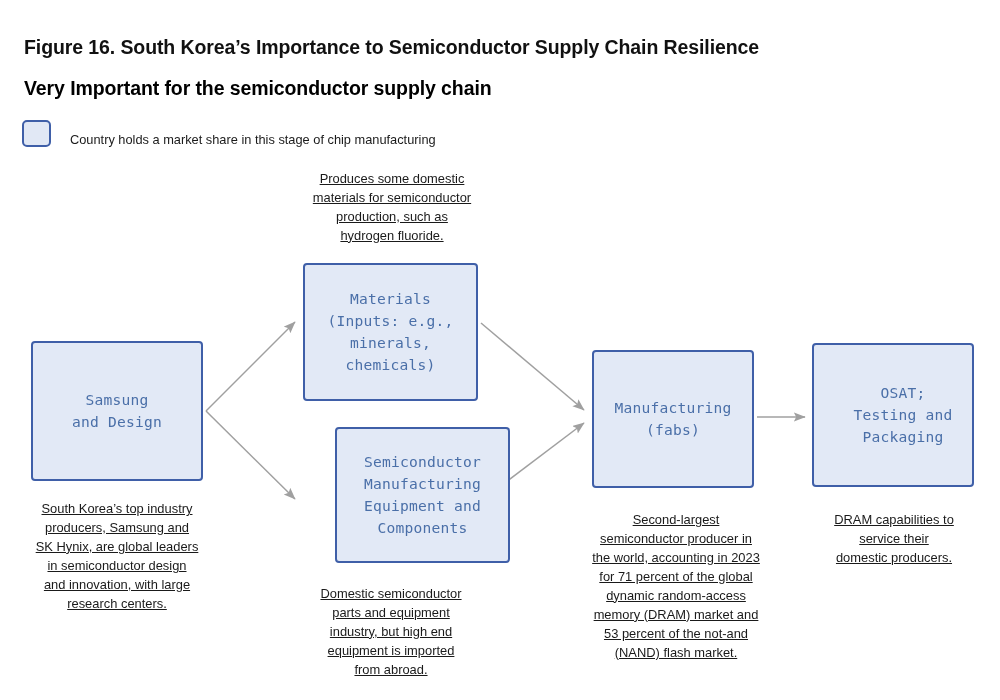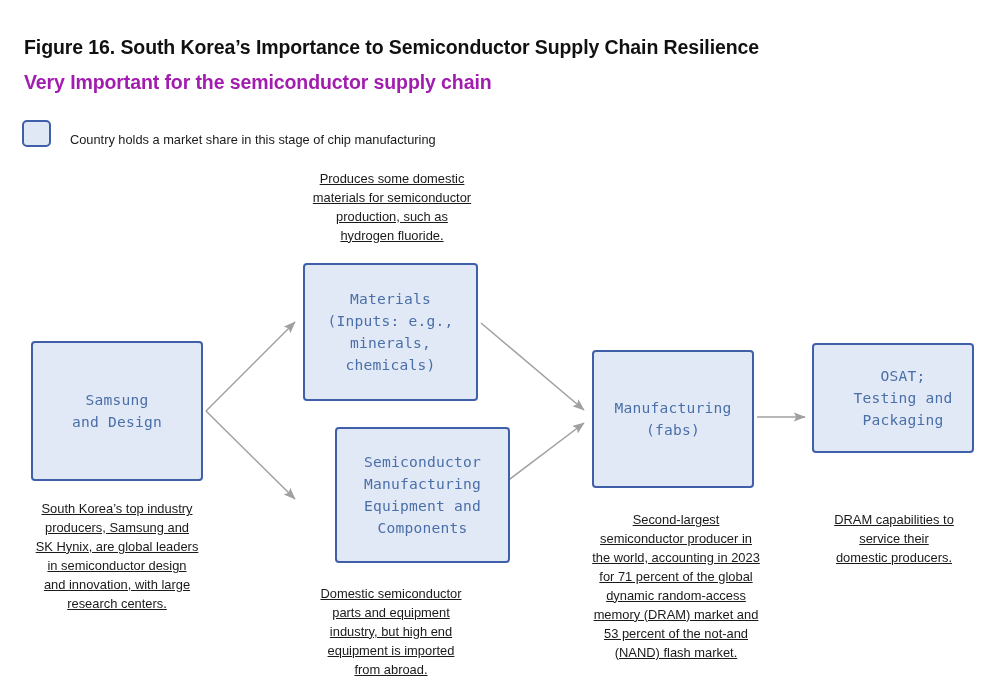--- a/index.html
+++ b/index.html
@@ -21,25 +21,25 @@
     position: absolute;
     left: 24px; top: 36px;
     font-size: 19.5px;
     font-weight: bold;
     letter-spacing: -0.1px;
     color: #111111;
     white-space: nowrap;
   }
   .title-sub {
     position: absolute;
-    left: 24px; top: 71px;
+    left: 24px; top: 77px;
     font-size: 19.5px;
     font-weight: bold;
     letter-spacing: -0.1px;
-    color: #a21caf;
+    color: #000000;
     white-space: nowrap;
   }
 
   
   .legend {
     position: absolute;
     left: 22px; top: 120px;
     display: flex;
     align-items: flex-end;
     gap: 19px;
@@ -74,21 +74,21 @@
     color: #4a6fa8;
     white-space: pre;
     letter-spacing: 0.2px;
   }
 
   
   #node-research     { left: 31px;  top: 341px; width: 172px; height: 140px; }
   #node-materials    { left: 303px; top: 263px; width: 175px; height: 138px; }
   #node-sme          { left: 303px; top: 427px; width: 175px; height: 136px; margin-left: 32px; }
   #node-manufacturing{ left: 592px; top: 350px; width: 162px; height: 138px; }
-  #node-osat         { left: 812px; top: 343px; width: 162px; height: 110px; padding-left: 20px; }
+  #node-osat         { left: 812px; top: 343px; width: 162px; height: 144px; padding-left: 20px; }
 
   
   .caption {
     position: absolute;
     text-align: center;
     font-size: 12.9px;
     line-height: 1.47;
     color: #1a1a1a;
     white-space: pre-line;
     text-decoration: underline;

